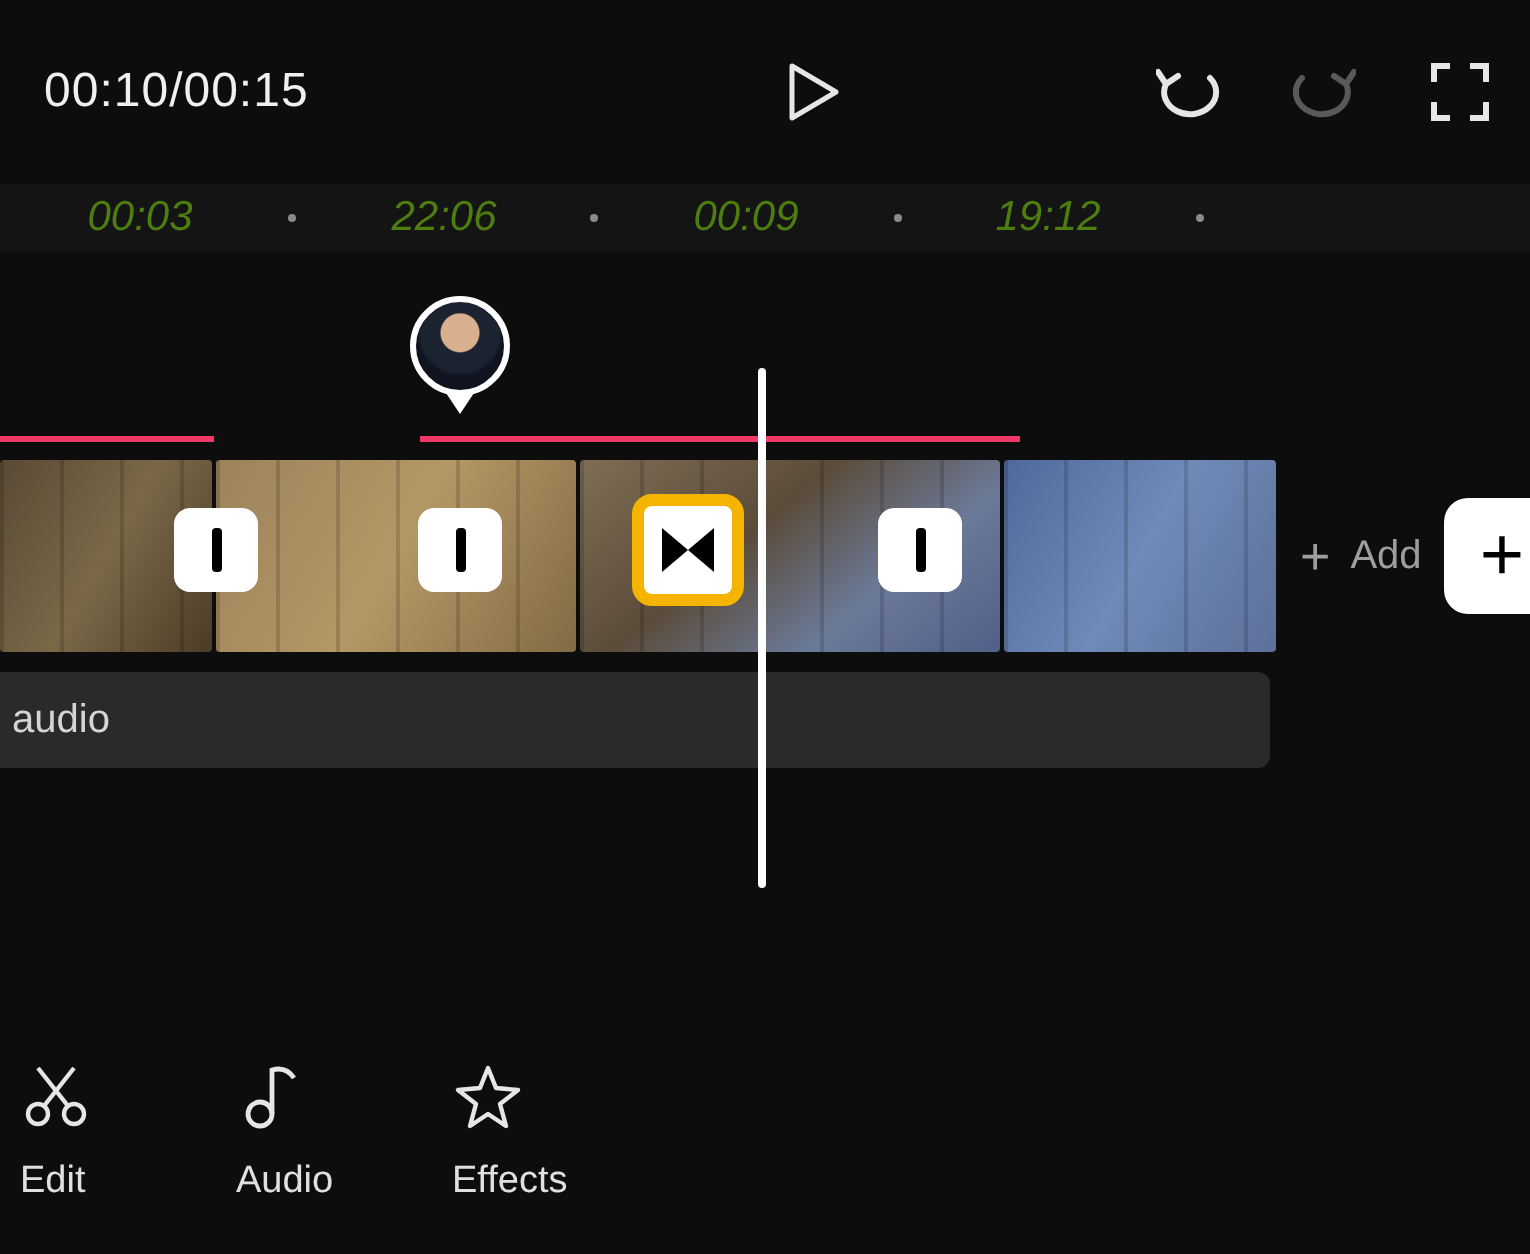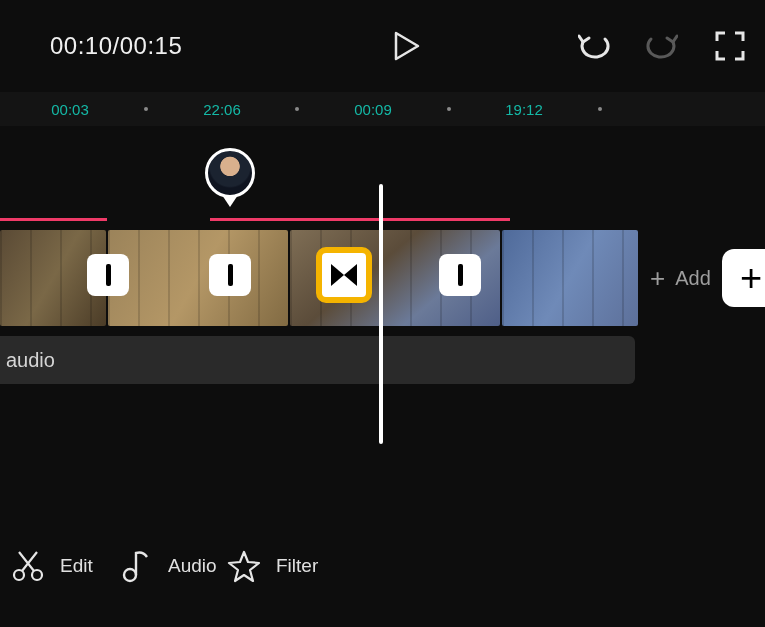--- a/index.html
+++ b/index.html
@@ -14,21 +14,20 @@
   }
 
   
   .topbar {
     position: absolute;
     top: 0; left: 0; right: 0;
     height: 92px;
     display: flex;
     align-items: center;
     padding: 0 18px 0 22px;
-    margin-left: 28px;
   }
   .timecode {
     font-size: 24px;
     font-weight: 400;
     color: #f0f0f0;
     letter-spacing: .5px;
   }
   .topbar-spacer { flex: 1; }
   .play-btn {
     width: 40px; height: 40px;
@@ -52,23 +51,24 @@
   .ruler {
     position: absolute;
     top: 92px; left: 0; right: 0;
     height: 34px;
     background: #141414;
     display: flex;
     align-items: center;
   }
   .ruler-tick {
     position: absolute;
-    font-size: 15px;
-    color: #14b8a6;
+    font-size: 21px;
+    color: #4d7c0f;
     transform: translateX(-50%);
+    font-style: italic;
   }
   .ruler-dot {
     position: absolute;
     width: 4px; height: 4px;
     background: #8a8a8a;
     border-radius: 2px;
     transform: translateX(-50%);
   }
 
   
@@ -243,22 +243,22 @@
     position:absolute;
     left:0;right:0;bottom:0;
     height:122px;
     display:flex;
     align-items:center;
     padding: 0 10px;
   }
   .tool {
     width: 108px;
     display:flex;
-    flex-direction:row;
-    align-items:center;
+    flex-direction:column;
+    align-items:flex-start;
     gap:14px;
     cursor:pointer;
     flex-shrink:0;
   }
   .tool.last { width:70px; }
   .tool .ticon {
     width:36px;height:36px;
     display:flex;align-items:center;justify-content:center;
   }
   .tool .tlabel {
@@ -383,17 +383,17 @@
 
 
 
 
   <div class="tool">
     <div class="ticon">
       <svg width="34" height="34" viewBox="0 0 34 34">
           <path d="M17 3 L21 13 L32 14 L23 21 L26 32 L17 26 L8 32 L11 21 L2 14 L13 13 Z" fill="none" stroke="#e6e6e6" stroke-width="2.2" stroke-linejoin="round"></path>
         </svg>
     </div>
-    <span class="tlabel">Filter</span>
+    <span class="tlabel">Effects</span>
   </div>
 
 
 </div>
 
 </body></html>

